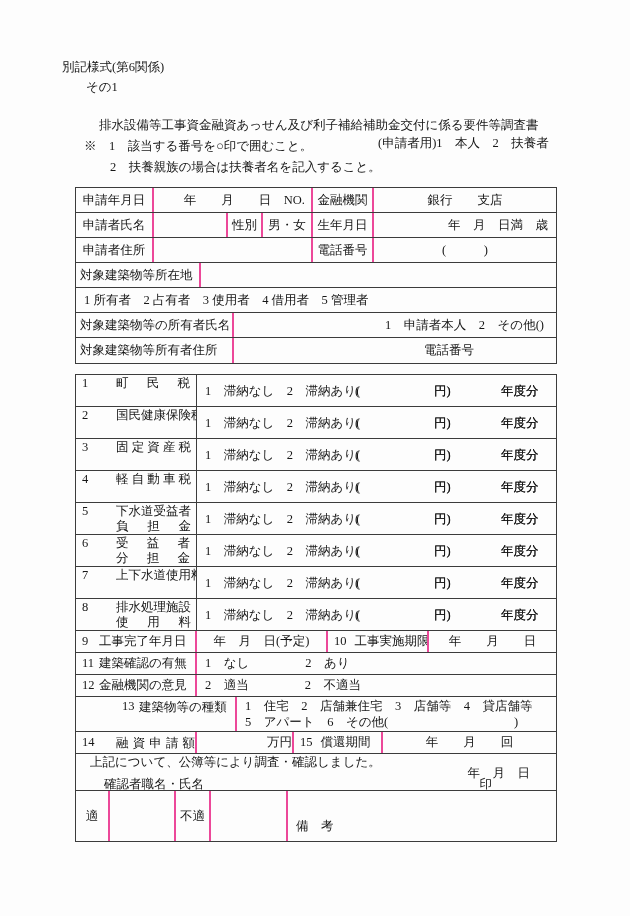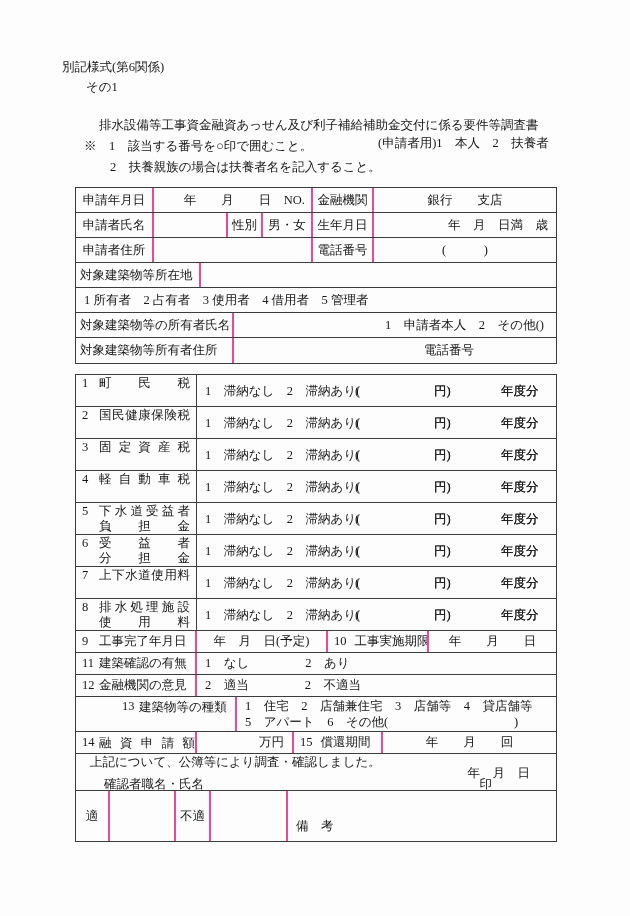--- a/index.html
+++ b/index.html
@@ -15,28 +15,28 @@
   .box .r:last-child { border-bottom:none; }
   .c { border-right:2px solid #ec4899; display:flex; align-items:center; white-space:nowrap; overflow:hidden; height:100%; }
   .r .c:last-child { border-right:none; }
   .h25 { height:25px; } .h22 { height:22px; } .h32 { height:32px; } .h35 { height:35px; } .h50 { height:50px; }
   .w34{width:34px} .w35{width:35px} .w50{width:50px} .w61{width:61px} .w66{width:66px}
   .w74{width:74px} .w77{width:77px} .w78{width:78px} .w89{width:89px} .w97{width:97px}
   .w101{width:101px} .w121{width:121px} .w125{width:125px} .w131{width:131px}
   .w158{width:158px} .w159{width:159px} .flex1{flex:1}
   .center{justify-content:center} .right{justify-content:flex-end}
   .pl4{padding-left:4px} .pl6{padding-left:6px} .pl8{padding-left:8px}
-  .pr4{padding-right:8px} .pr6{padding-right:6px} .pr8{padding-right:8px}
+  .pr4{padding-right:0} .pr6{padding-right:6px} .pr8{padding-right:8px}
   .pl190{padding-left:190px}
   .between{justify-content:flex-end; padding-left:6px; padding-right:12px;margin-left:38px;}
   .gap8{margin-left:8px}
   
   .taxlabel { width:121px; border-right:1px solid #3c3c3c; display:flex; align-items:flex-start; padding:1px 6px 0 6px; height:100%; }
   .taxnum { width:17px; line-height:15px; flex:none; }
-  .taxname { flex:1; line-height:15px; }
+  .taxname { flex:1; line-height:15px;margin-left:17px; }
   .ln { display:block; text-align:justify; text-align-last:justify; line-height:15px; min-height:15px; }
   .taxcontent { flex:1; position:relative; padding-top:1px; height:100%; }
   .tline { position:relative; height:15px; line-height:15px; }
   .ap   { position:absolute; left:8px; }
   .aopen{ position:absolute; left:158px; }
   .ayen { position:absolute; left:237px; }
   .ayear{ position:absolute; left:304px; }
   .o2 { margin-left:56px; }
   .line16 { position:relative; height:16px; line-height:16px; padding-left:8px; }
   .close13 { position:absolute; left:277px; }

